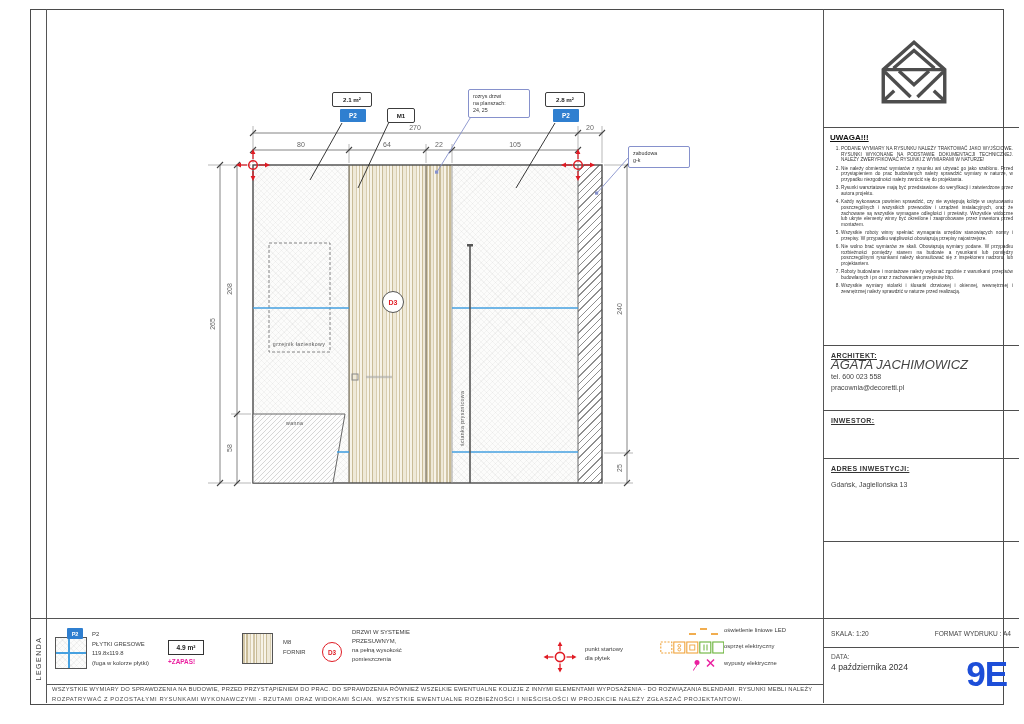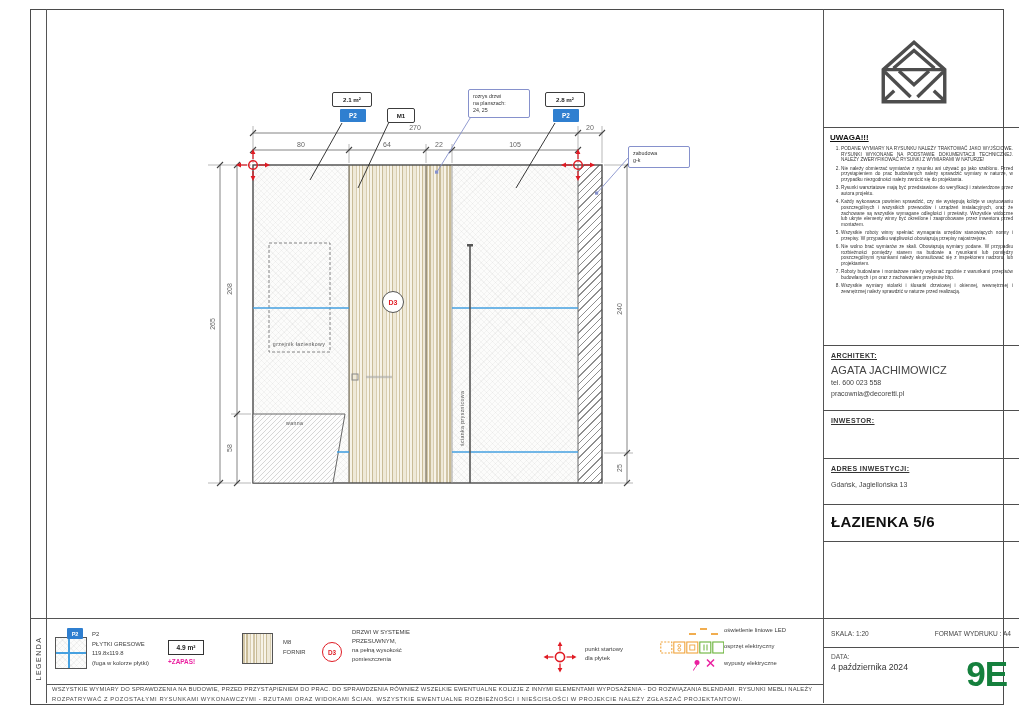--- a/index.html
+++ b/index.html
@@ -53,21 +53,21 @@
   .tp-head{font-size:7px;font-weight:bold;letter-spacing:.4px;color:#333;text-decoration:underline;}
   .uwaga{padding:5px 6px 0 7px;}
   .uwaga-title{font-size:8px;font-weight:bold;text-decoration:underline;margin-bottom:4px;color:#111;}
   .uwaga ol{margin:0;padding-left:11px;}
   .uwaga li{font-size:4.7px;line-height:5.7px;text-align:justify;color:#333;margin-bottom:2.5px;}
   .tp-pad{padding:6px 8px;}
   .tp-line{font-size:7px;color:#444;line-height:11.5px;}
   .big-title{font-size:15px;font-weight:800;color:#111;letter-spacing:.3px;}
   .skala-row{display:flex;justify-content:space-between;align-items:center;height:100%;
              padding:0 8px;font-size:6.6px;color:#444;box-sizing:border-box;}
-  .sheetnum{position:absolute;right:12px;top:6px;font-size:35px;font-weight:800;color:#15803d;letter-spacing:-1px;}
+  .sheetnum{position:absolute;right:12px;top:6px;font-size:35px;font-weight:800;color:#1d4ed8;letter-spacing:-1px;}
 </style>
 </head>
 <body>
 
 <div class="sheet">
   <div class="frame"></div>
   <div class="vline" style="left:46px;top:9px;height:694px;"></div>
   <div class="vline" style="left:823px;top:9px;height:694px;width:1.2px;"></div>
   <div class="hline" style="left:30px;top:618px;width:793px;"></div>
   <div class="hline" style="left:46px;top:684px;width:777px;"></div>
@@ -321,37 +321,34 @@
       <li>Każdy wykonawca powinien sprawdzić, czy nie występują kolizje w usytuowaniu poszczególnych i wszystkich przewodów i urządzeń instalacyjnych, oraz że zachowane są wszystkie wymagane odległości i prześwity. Wszystkie widoczne lub ukryte elementy winny być określone i zaaprobowane przez inwestora przed montażem.</li>
       <li>Wszystkie roboty winny spełniać wymagania urzędów stanowiących normy i przepisy. W przypadku wątpliwości obowiązują przepisy najostrzejsze.</li>
       <li>Nie wolno brać wymiarów ze skali. Obowiązują wymiary podane. W przypadku rozbieżności pomiędzy stanem na budowie a rysunkami lub pomiędzy poszczególnymi rysunkami należy skonsultować się z inspektorem nadzoru, lub projektantem.</li>
       <li>Roboty budowlane i montażowe należy wykonać zgodnie z warunkami przepisów budowlanych i pn oraz z zachowaniem przepisów bhp.</li>
       <li>Wszystkie wymiary stolarki i ślusarki drzwiowej i okiennej, wewnętrznej i zewnętrznej należy sprawdzić w naturze przed realizacją.</li>
     </ol>
   </div>
 
   <div class="tp-box tp-pad" style="top:345px;height:65px;">
     <div class="tp-head">ARCHITEKT:</div>
-    <div class="tp-line" style="margin-top:6px;font-size:11px;">AGATA JACHIMOWICZ</div>
+    <div class="tp-line" style="font-size:13px;font-style:italic;">AGATA JACHIMOWICZ</div>
     <div class="tp-line">tel. 600 023 558</div>
     <div class="tp-line">pracownia@decoretti.pl</div>
   </div>
 
   <div class="tp-box tp-pad" style="top:410px;height:48px;">
     <div class="tp-head">INWESTOR:</div>
   </div>
 
   <div class="tp-box tp-pad" style="top:458px;height:46px;">
     <div class="tp-head">ADRES INWESTYCJI:</div>
     <div class="tp-line" style="margin-top:7px;">Gdańsk, Jagiellońska 13</div>
   </div>
 
-  <div class="tp-box tp-pad" style="top:504px;height:37px;">
-    <div class="big-title" style="margin-top:2px;">ŁAZIENKA 5/6</div>
-  </div>
 
   <div class="tp-box" style="top:541px;height:77px;"></div>
 
   <div class="tp-box" style="top:618px;height:29px;">
     <div class="skala-row">
       <span>SKALA: 1:20</span>
       <span>FORMAT WYDRUKU : A4</span>
     </div>
   </div>
 

